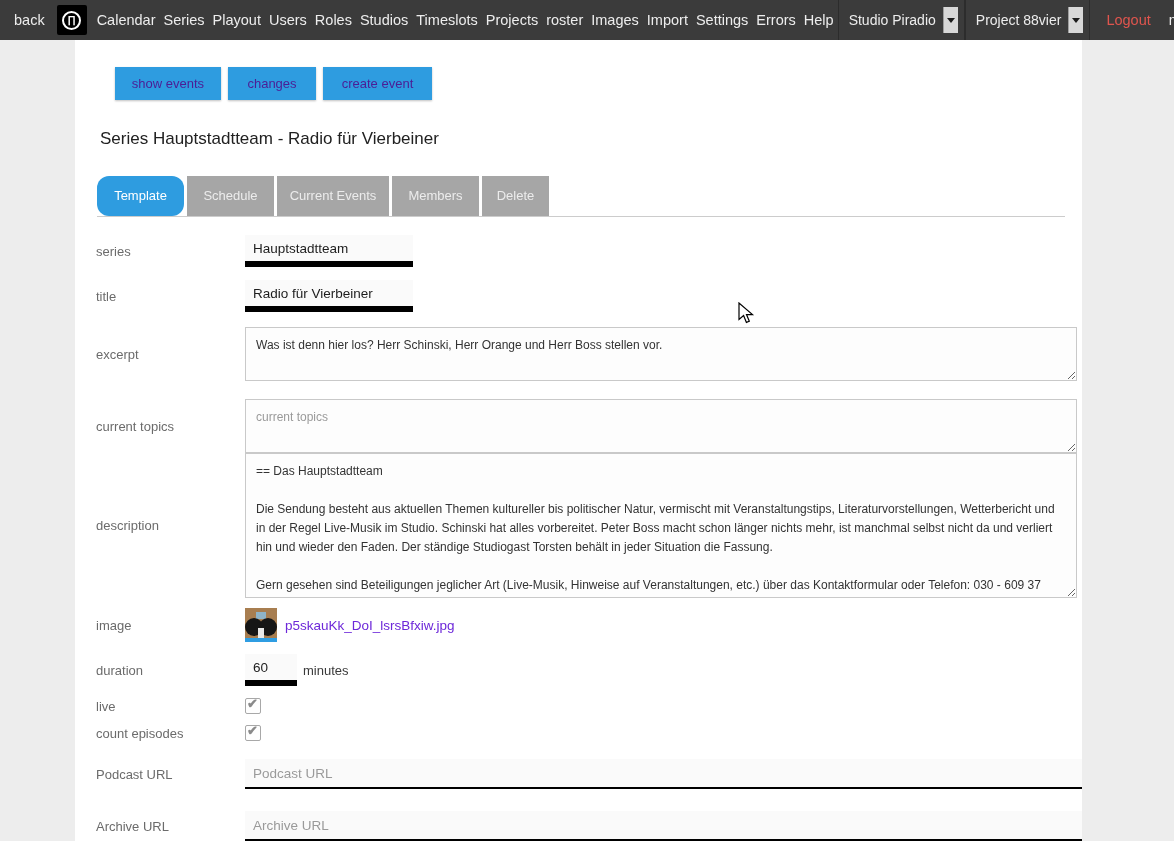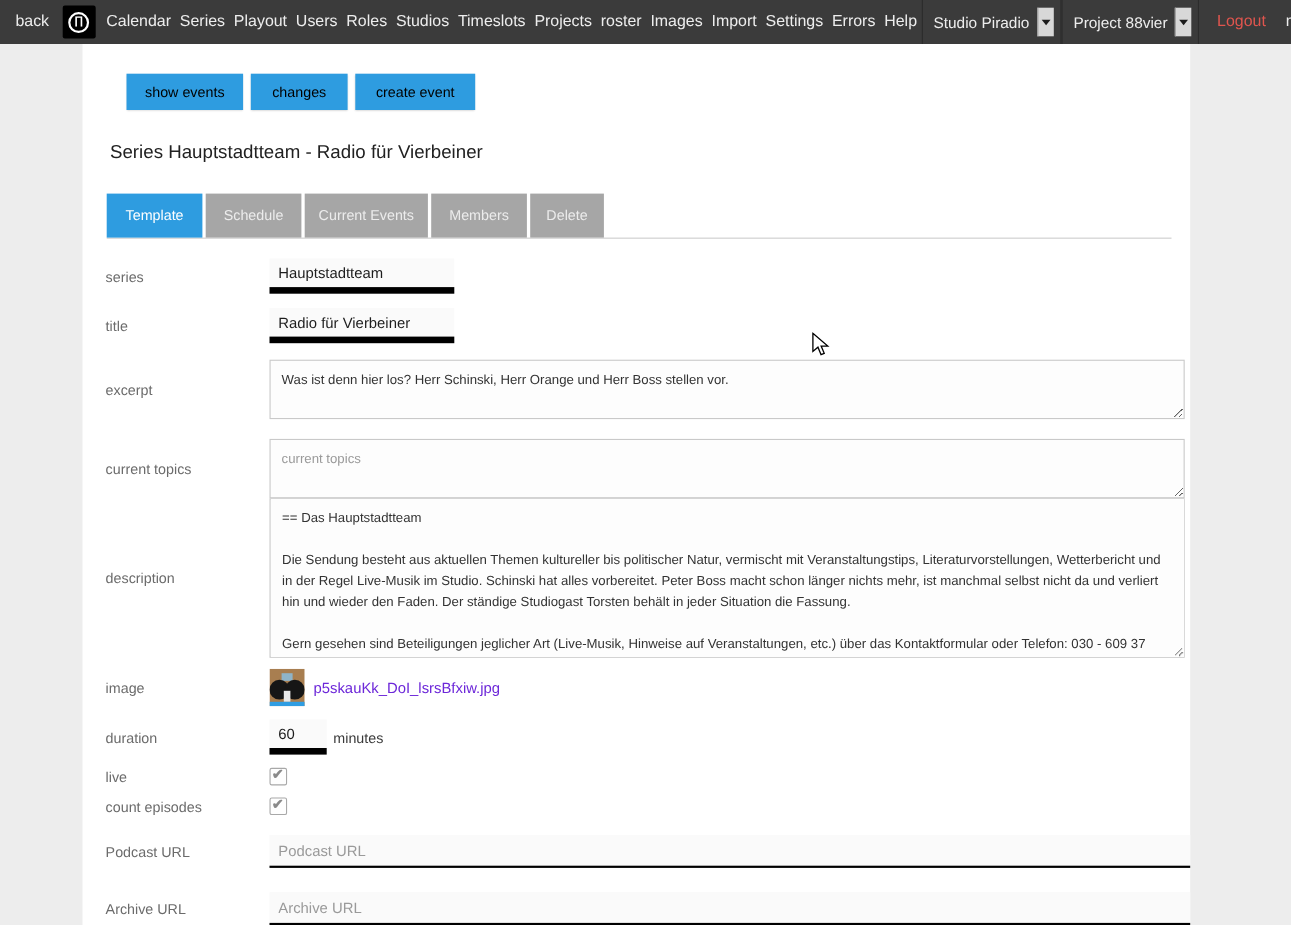--- a/index.html
+++ b/index.html
@@ -24,32 +24,32 @@
                display:flex; align-items:center; justify-content:center; }
   .sel-arrow .tri { width:0; height:0; border:4px solid transparent; border-top:5px solid #1c1c1c;
                     margin-top:5px; }
   .logout { color:#e0554e; margin:0 6px 0 12px; padding:0 4px; cursor:pointer; }
   .username { margin:0 14px 0 8px; }
 
   
   .content { position:relative; margin-left:75px; width:1007px; min-height:801px; background:#fff; }
 
   .toolbar { display:flex; gap:7px; margin-left:40px; padding-top:27px; }
-  .btn { height:33px; background:#2e9ce0; color:#000000; border:none; font-size:13px;
+  .btn { height:33px; background:#2e9ce0; color:#4c1d95; border:none; font-size:13px;
          font-family:"Liberation Sans", sans-serif; cursor:pointer;
          box-shadow:0 1px 2px rgba(0,0,0,.25); }
   .btn.b1 { width:106px; } .btn.b2 { width:88px; } .btn.b3 { width:109px; }
 
   .page-title { margin:29px 0 0 25px; font-size:17px; font-weight:500; color:#212121; }
 
   .tabs { display:flex; gap:3px; margin:27px 0 0 22px; width:968px; border-bottom:1px solid #ccc; }
   .tab { height:40px; line-height:40px; text-align:center; background:#a6a6a6; color:#ececec;
          font-size:13px; cursor:pointer; }
   .tab.active { background:#2e9ce0; color:#fff; }
-  .tab.t1 { width:87px; } .tab.t2 { width:87px; } .tab.t3 { width:112px; }
+  .tab.t1 { width:87px;border-radius:12px; } .tab.t2 { width:87px; } .tab.t3 { width:112px; }
   .tab.t4 { width:87px; } .tab.t5 { width:67px; }
 
   
   .form { margin-top:18px; }
   .row { display:flex; align-items:center; margin-left:21px; }
   .flabel { flex:0 0 149px; font-size:13px; color:#6b6b6b; }
 
   .tinput { height:32px; background:#fafafa; border:none; border-bottom:6px solid #000000;
             font-family:"Liberation Sans", sans-serif; font-size:13.5px; color:#1d1d1d;
             padding:0 8px; outline:none; }

